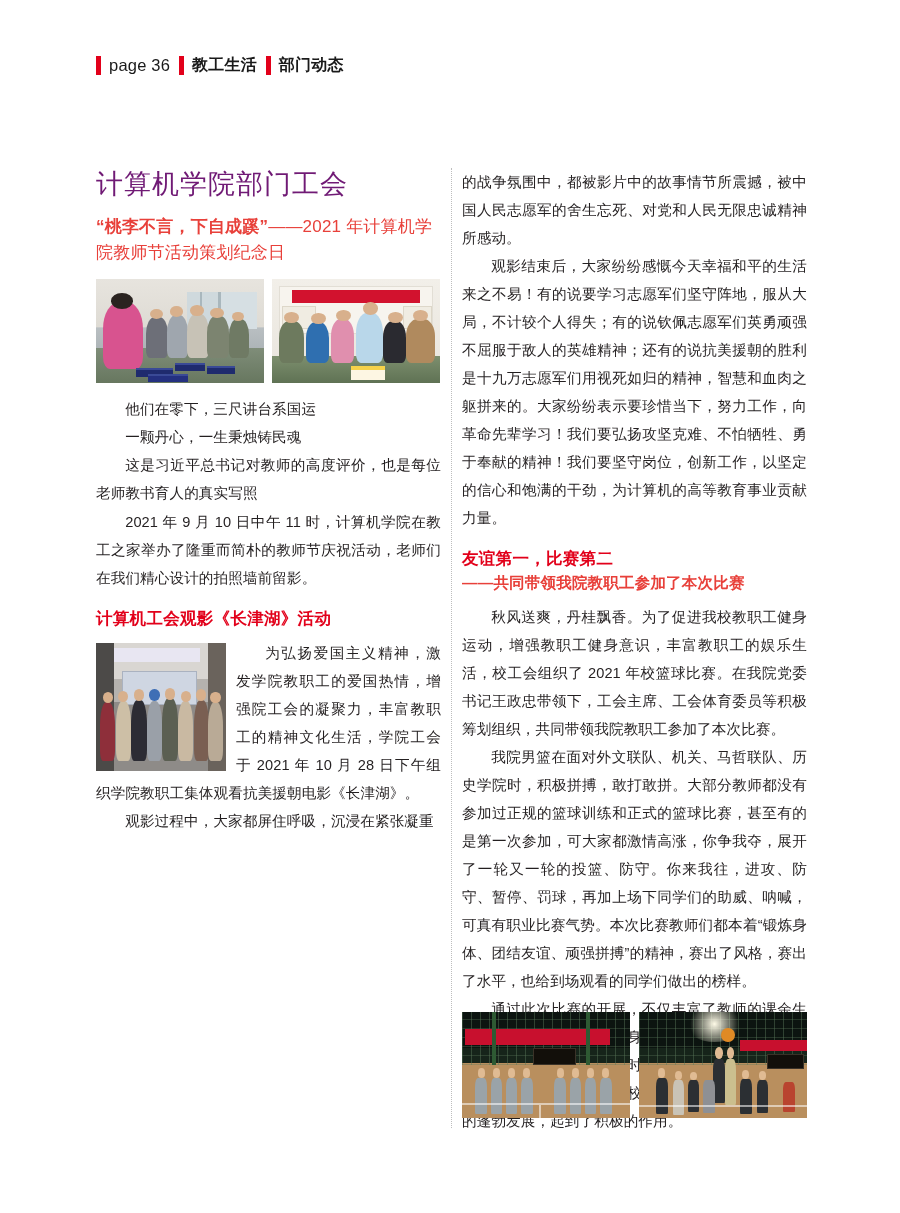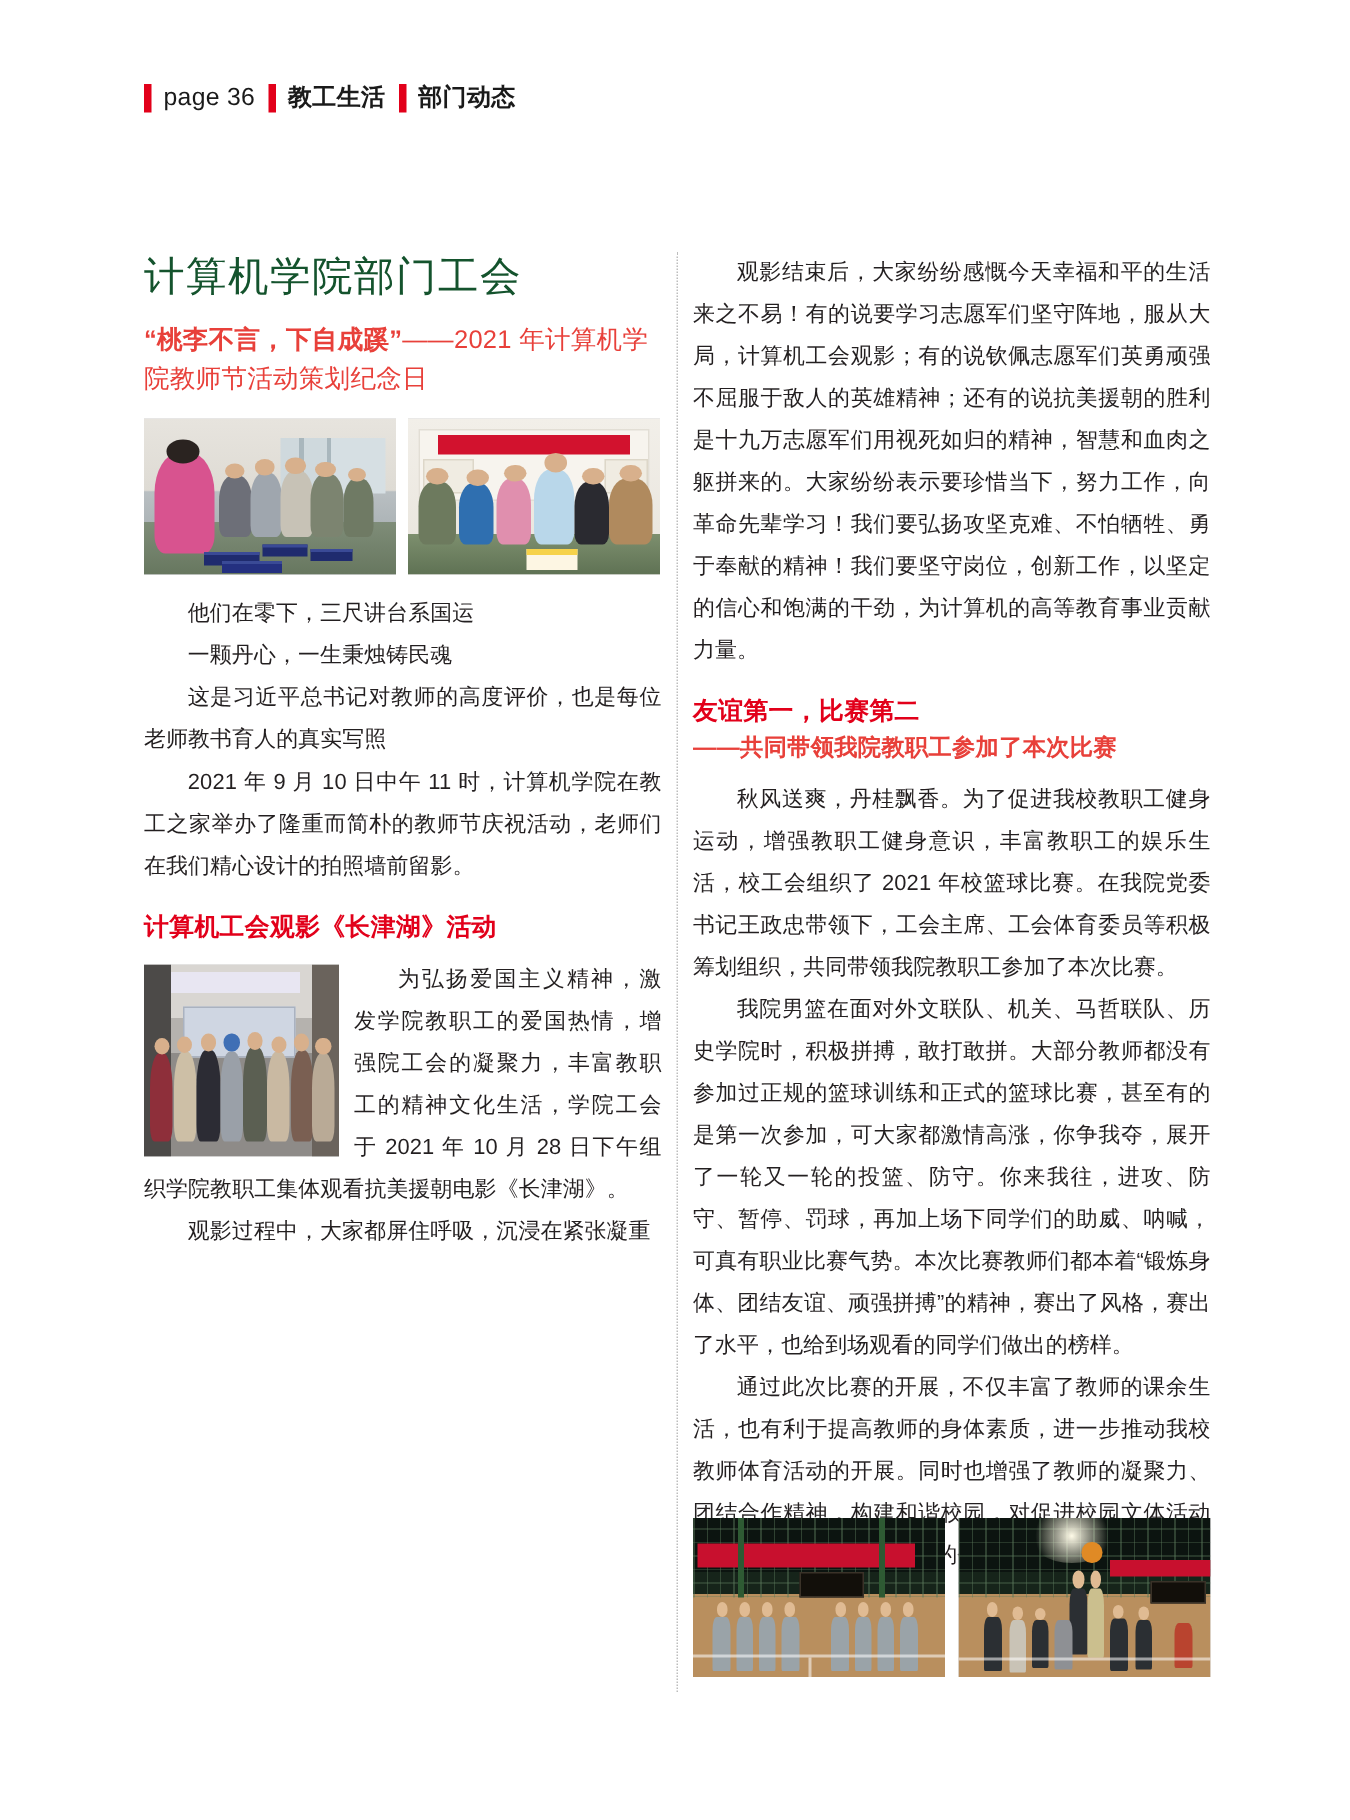--- a/index.html
+++ b/index.html
@@ -54,21 +54,21 @@
     left: 451px; top: 168px;
     width: 0;
     height: 960px;
     border-left: 1px dotted #bdbdbd;
   }
 
   
   .main-title {
     font-size: 27px;
     font-weight: 400;
-    color: #14532d;
+    color: #701a75;
     letter-spacing: 1px;
     line-height: 1.25;
     margin-bottom: 12px;
   }
   .sub-red {
     color: #e8403a;
     font-size: 17px;
     line-height: 1.55;
     margin-bottom: 13px;
     letter-spacing: 0.2px;
@@ -289,21 +289,22 @@
         <div class="fig" style="left:86%;top:46%;width:12%;height:46%;background:#b9aa96;"></div>
         <div class="head" style="left:88%;top:38%;width:8%;height:9%;"></div>
       </div>
     </div>
 
     <p class="body">为弘扬爱国主义精神，激发学院教职工的爱国热情，增强院工会的凝聚力，丰富教职工的精神文化生活，学院工会于 2021 年 10 月 28 日下午组织学院教职工集体观看抗美援朝电影《长津湖》。</p>
     <p class="body">观影过程中，大家都屏住呼吸，沉浸在紧张凝重</p>
   </div>
 
   <div class="col col-right">
-    <p class="body">观影结束后，大家纷纷感慨今天幸福和平的生活来之不易！有的说要学习志愿军们坚守阵地，服从大局，计算机工会观影；有的说钦佩志愿军们英勇顽强不屈服于敌人的英雄精神；还有的说抗美援朝的胜利是十九万志愿军们用视死如归的精神，智慧和血肉之躯拼来的。大家纷纷表示要珍惜当下，努力工作，向革命先辈学习！我们要弘扬攻坚克难、不怕牺牲、勇于奉献的精神！我们要坚守岗位，创新工作，以坚定的信心和饱满的干劲，为计算机的高等教育事业贡献力量。</p>
+    <p class="body" style="text-indent:0">的战争氛围中，都被影片中的故事情节所震撼，被中国人民志愿军的舍生忘死、对党和人民无限忠诚精神所感动。</p>
+    <p class="body">观影结束后，大家纷纷感慨今天幸福和平的生活来之不易！有的说要学习志愿军们坚守阵地，服从大局，不计较个人得失；有的说钦佩志愿军们英勇顽强不屈服于敌人的英雄精神；还有的说抗美援朝的胜利是十九万志愿军们用视死如归的精神，智慧和血肉之躯拼来的。大家纷纷表示要珍惜当下，努力工作，向革命先辈学习！我们要弘扬攻坚克难、不怕牺牲、勇于奉献的精神！我们要坚守岗位，创新工作，以坚定的信心和饱满的干劲，为计算机的高等教育事业贡献力量。</p>
 
     <h2 class="sec-red">
       <span>友谊第一，比赛第二</span>
       <span class="sec-red-line2">——共同带领我院教职工参加了本次比赛</span>
     </h2>
 
     <p class="body">秋风送爽，丹桂飘香。为了促进我校教职工健身运动，增强教职工健身意识，丰富教职工的娱乐生活，校工会组织了 2021 年校篮球比赛。在我院党委书记王政忠带领下，工会主席、工会体育委员等积极筹划组织，共同带领我院教职工参加了本次比赛。</p>
     <p class="body">我院男篮在面对外文联队、机关、马哲联队、历史学院时，积极拼搏，敢打敢拼。大部分教师都没有参加过正规的篮球训练和正式的篮球比赛，甚至有的是第一次参加，可大家都激情高涨，你争我夺，展开了一轮又一轮的投篮、防守。你来我往，进攻、防守、暂停、罚球，再加上场下同学们的助威、呐喊，可真有职业比赛气势。本次比赛教师们都本着“锻炼身体、团结友谊、顽强拼搏”的精神，赛出了风格，赛出了水平，也给到场观看的同学们做出的榜样。</p>
     <p class="body">通过此次比赛的开展，不仅丰富了教师的课余生活，也有利于提高教师的身体素质，进一步推动我校教师体育活动的开展。同时也增强了教师的凝聚力、团结合作精神，构建和谐校园，对促进校园文体活动的蓬勃发展，起到了积极的作用。</p>
   </div>

